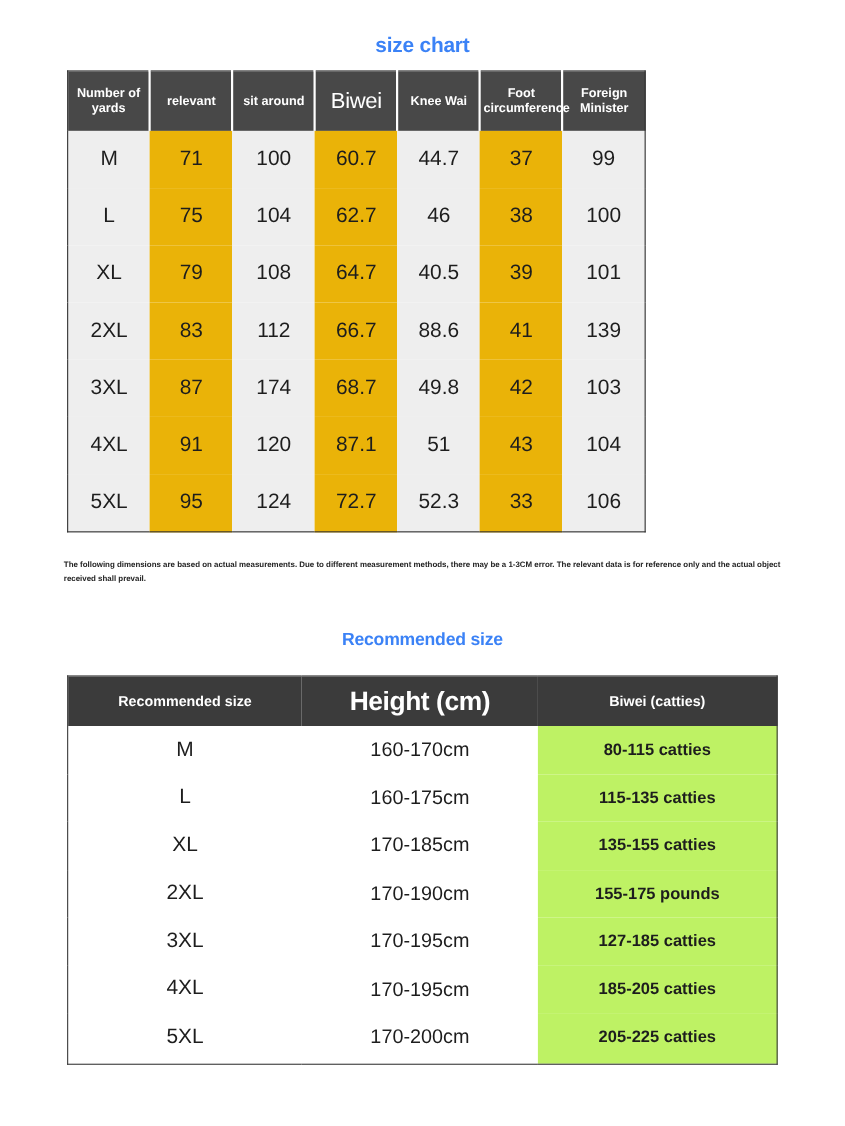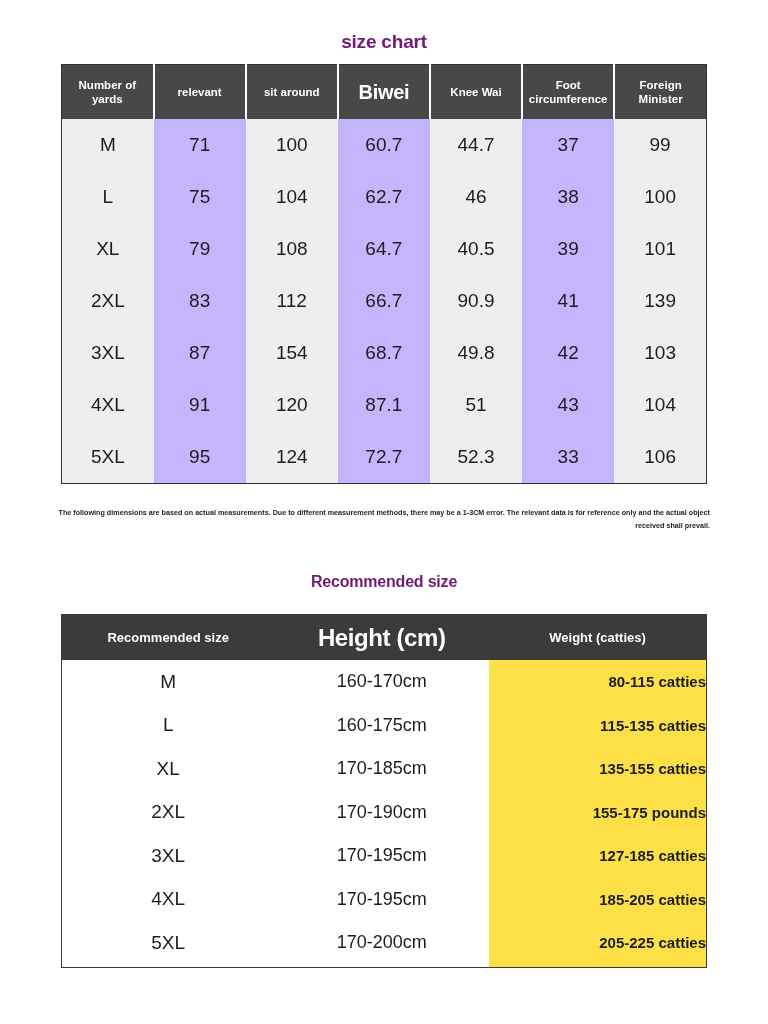--- a/index.html
+++ b/index.html
@@ -15,40 +15,40 @@
     overflow: hidden;
     position: relative;
   }
 
   
   .chart-title {
     text-align: center;
     font-weight: bold;
     font-size: 19px;
     letter-spacing: -0.2px;
-    color: #701a75;
+    color: #3b82f6;
     font-family: "Liberation Sans Narrow", "Liberation Sans", sans-serif;
   }
   #title-size-chart { margin: 31px 0 0 0; }
   #title-recommended {
     margin: 0;
     position: absolute;
     top: 573px;
     left: 0;
     width: 768px;
     font-size: 16px;
     font-weight: bold;
   }
 
   
   #size-table-wrap {
     position: absolute;
     left: 61px;
     top: 64px;
-    width: 646px;
+    width: 526px;
   }
   table.grid {
     border-collapse: collapse;
     table-layout: fixed;
     width: 100%;
     border: 1px solid #2f2f2f;
   }
   table.grid thead th {
     background: #484848;
     color: #ffffff;
@@ -62,43 +62,43 @@
     border-left: 2px solid #ffffff;
     border-right: 2px solid #ffffff;
     border-top: 0;
     border-bottom: 0;
     font-family: "Liberation Sans Narrow", "Liberation Sans", sans-serif;
   }
   table.grid thead th:first-child { border-left: 0; }
   table.grid thead th:last-child  { border-right: 0; }
   table.grid thead th.big {
     font-size: 20px;
-    font-weight: bold;
+    font-weight: normal;
     letter-spacing: -0.3px;
   }
   table.grid tbody td {
     text-align: center;
     font-size: 19px;
     height: 52px;
     padding: 0;
     color: #1d1d1d;
-    background: #c4b5fd;
+    background: #eab308;
     border: 0;
     font-family: "Liberation Sans", sans-serif;
     font-weight: 400;
   }
   table.grid tbody td.shade { background: #eeeeee; }
 
   
   #disclaimer {
     position: absolute;
     left: 58px;
     top: 500px;
     width: 652px;
-    text-align: right;
+    text-align: left;
     font-size: 7.2px;
     line-height: 1.75;
     font-weight: bold;
     color: #232323;
     font-family: "Liberation Sans Narrow", "Liberation Sans", sans-serif;
   }
 
   
   #rec-table-wrap {
     position: absolute;
@@ -132,25 +132,24 @@
     border: 0;
     padding: 0;
     height: 43.5px;
     text-align: center;
     background: #ffffff;
     color: #1d1d1d;
   }
   table.rec tbody td.size   { font-size: 19px; font-family: "Liberation Sans", sans-serif; }
   table.rec tbody td.height { font-size: 18px; font-family: "Liberation Sans", sans-serif; }
   table.rec tbody td.weight {
-    background: #fde047;
+    background: #bef264;
     font-size: 15px;
     font-weight: bold;
     font-family: "Liberation Sans Narrow", "Liberation Sans", sans-serif;
-    text-align: right;
   }
   table.rec tbody tr:last-child td { padding-bottom: 2px; }
 </style>
 </head>
 <body>
 
 <h1 class="chart-title" id="title-size-chart">size chart</h1>
 
 <div id="size-table-wrap">
   <table class="grid">
@@ -200,28 +199,28 @@
         <td>64.7</td>
         <td class="shade">40.5</td>
         <td>39</td>
         <td class="shade">101</td>
       </tr>
       <tr>
         <td class="shade">2XL</td>
         <td>83</td>
         <td class="shade">112</td>
         <td>66.7</td>
-        <td class="shade">90.9</td>
+        <td class="shade">88.6</td>
         <td>41</td>
         <td class="shade">139</td>
       </tr>
       <tr>
         <td class="shade">3XL</td>
         <td>87</td>
-        <td class="shade">154</td>
+        <td class="shade">174</td>
         <td>68.7</td>
         <td class="shade">49.8</td>
         <td>42</td>
         <td class="shade">103</td>
       </tr>
       <tr>
         <td class="shade">4XL</td>
         <td>91</td>
         <td class="shade">120</td>
         <td>87.1</td>
@@ -250,21 +249,21 @@
   <table class="rec">
     <colgroup>
       <col style="width:33%">
         <col style="width:33.3%">
         <col style="width:33.7%">
     </colgroup>
     <thead>
       <tr>
         <th>Recommended size</th>
         <th class="big">Height (cm)</th>
-        <th>Weight (catties)</th>
+        <th>Biwei (catties)</th>
       </tr>
     </thead>
     <tbody>
       <tr>
         <td class="size">M</td>
         <td class="height">160-170cm</td>
         <td class="weight">80-115 catties</td>
       </tr>
       <tr>
         <td class="size">L</td>

